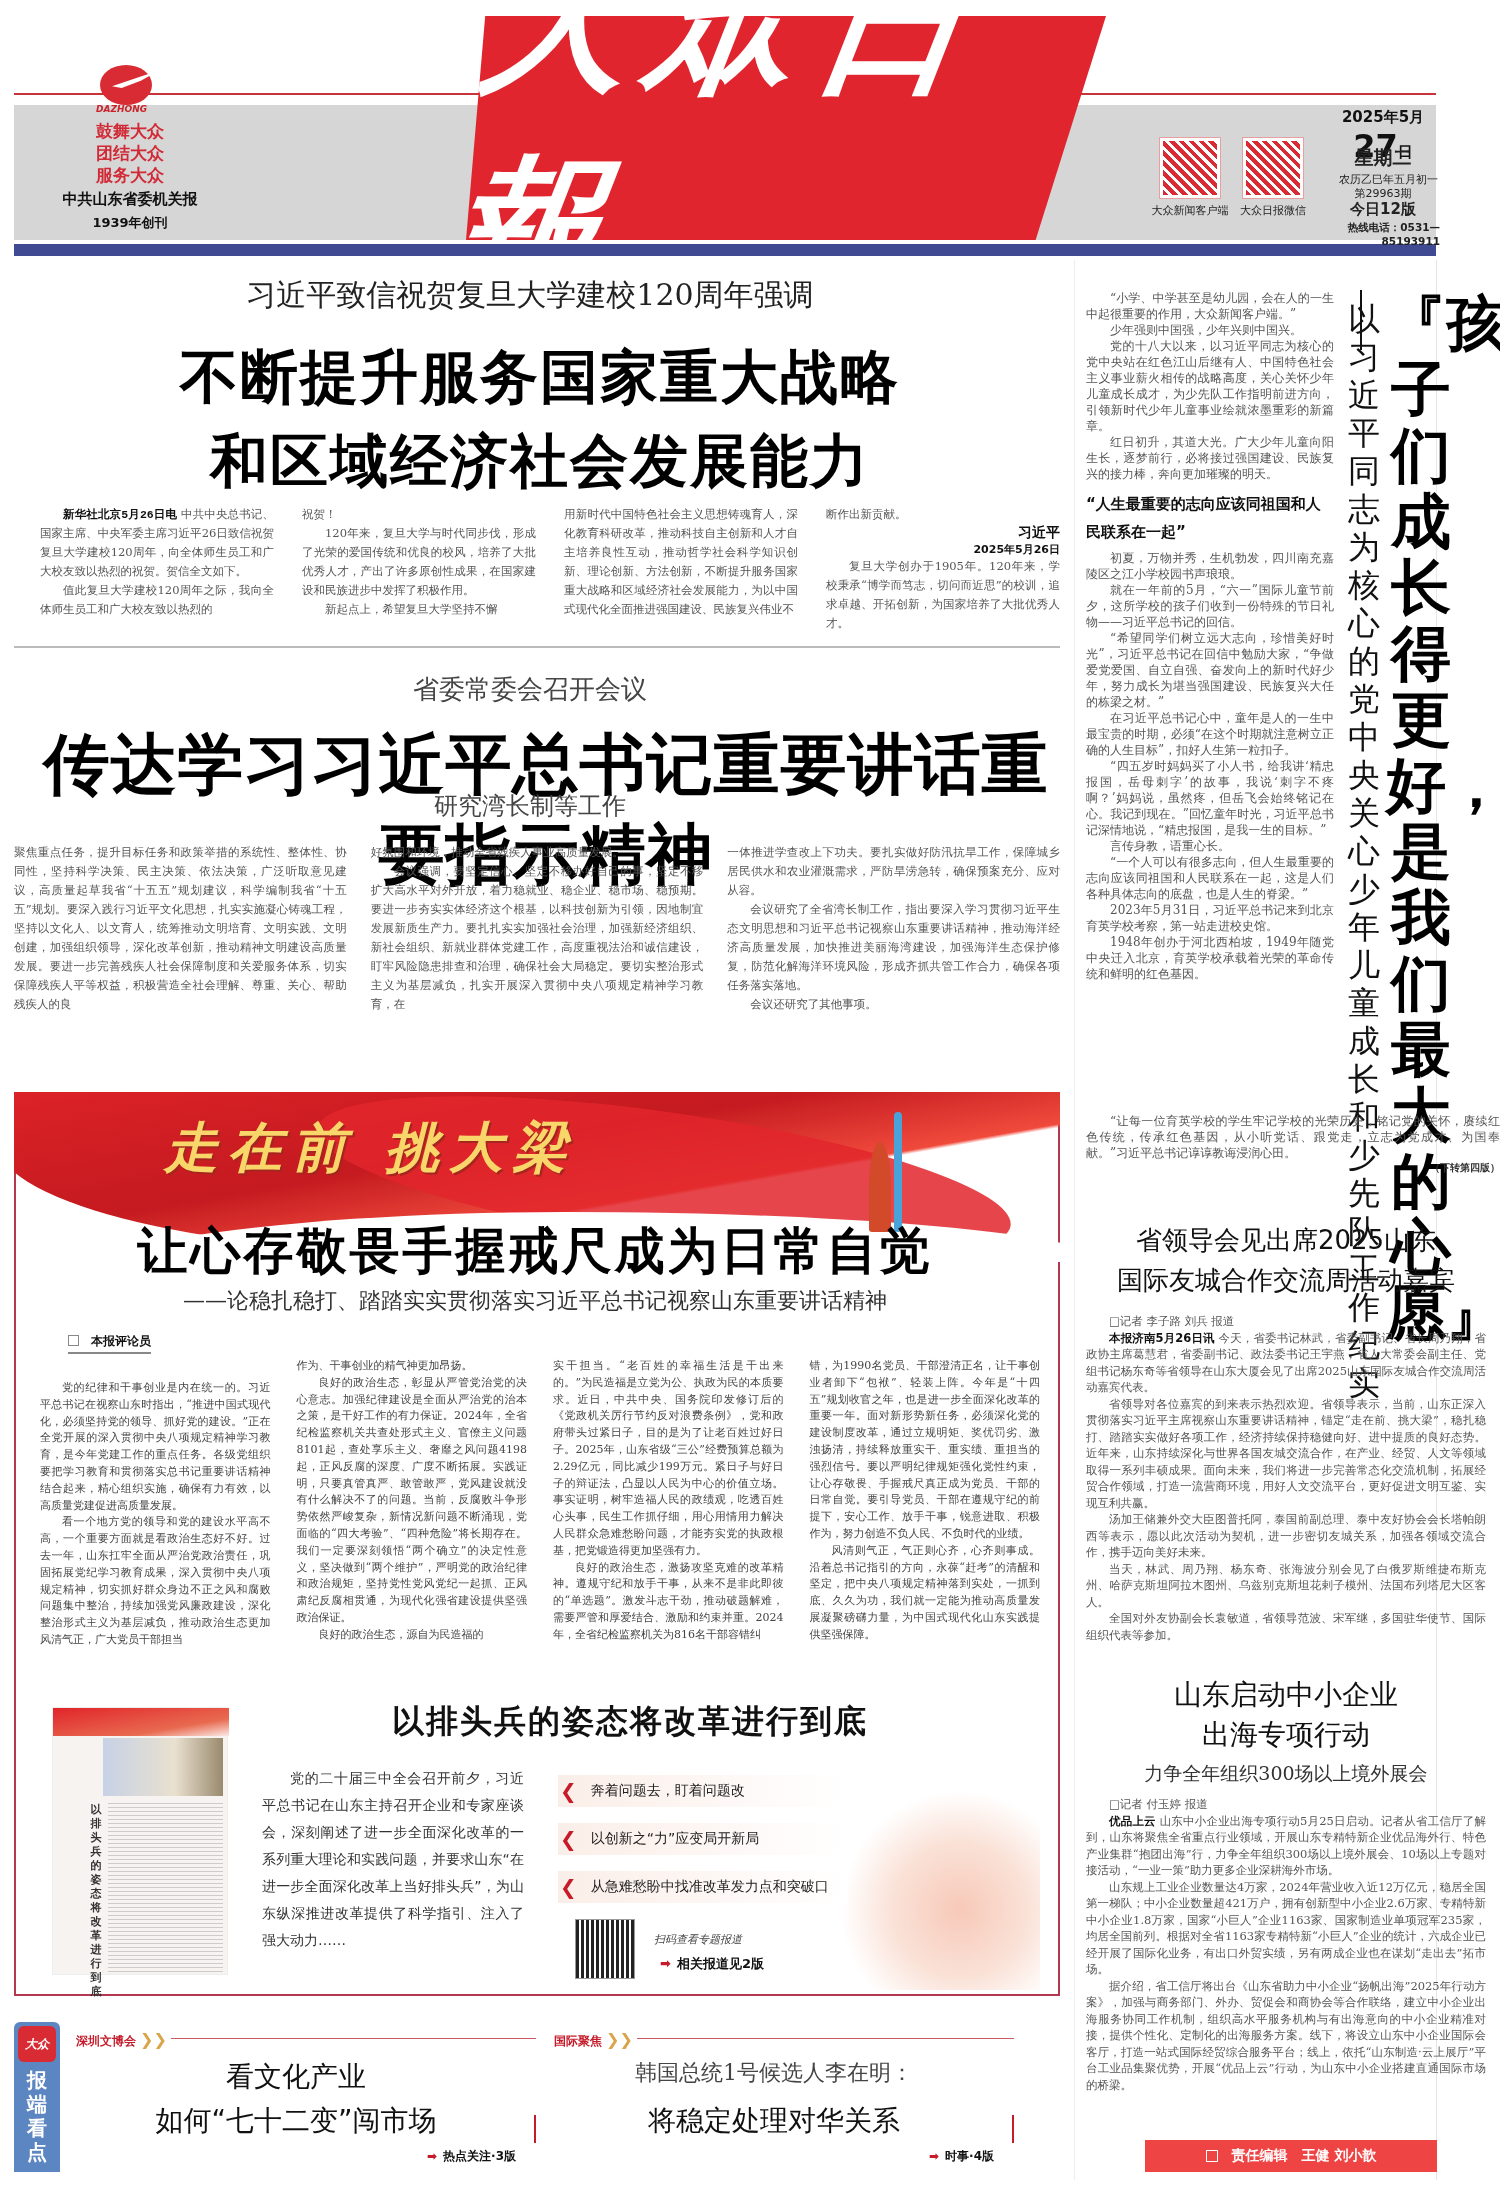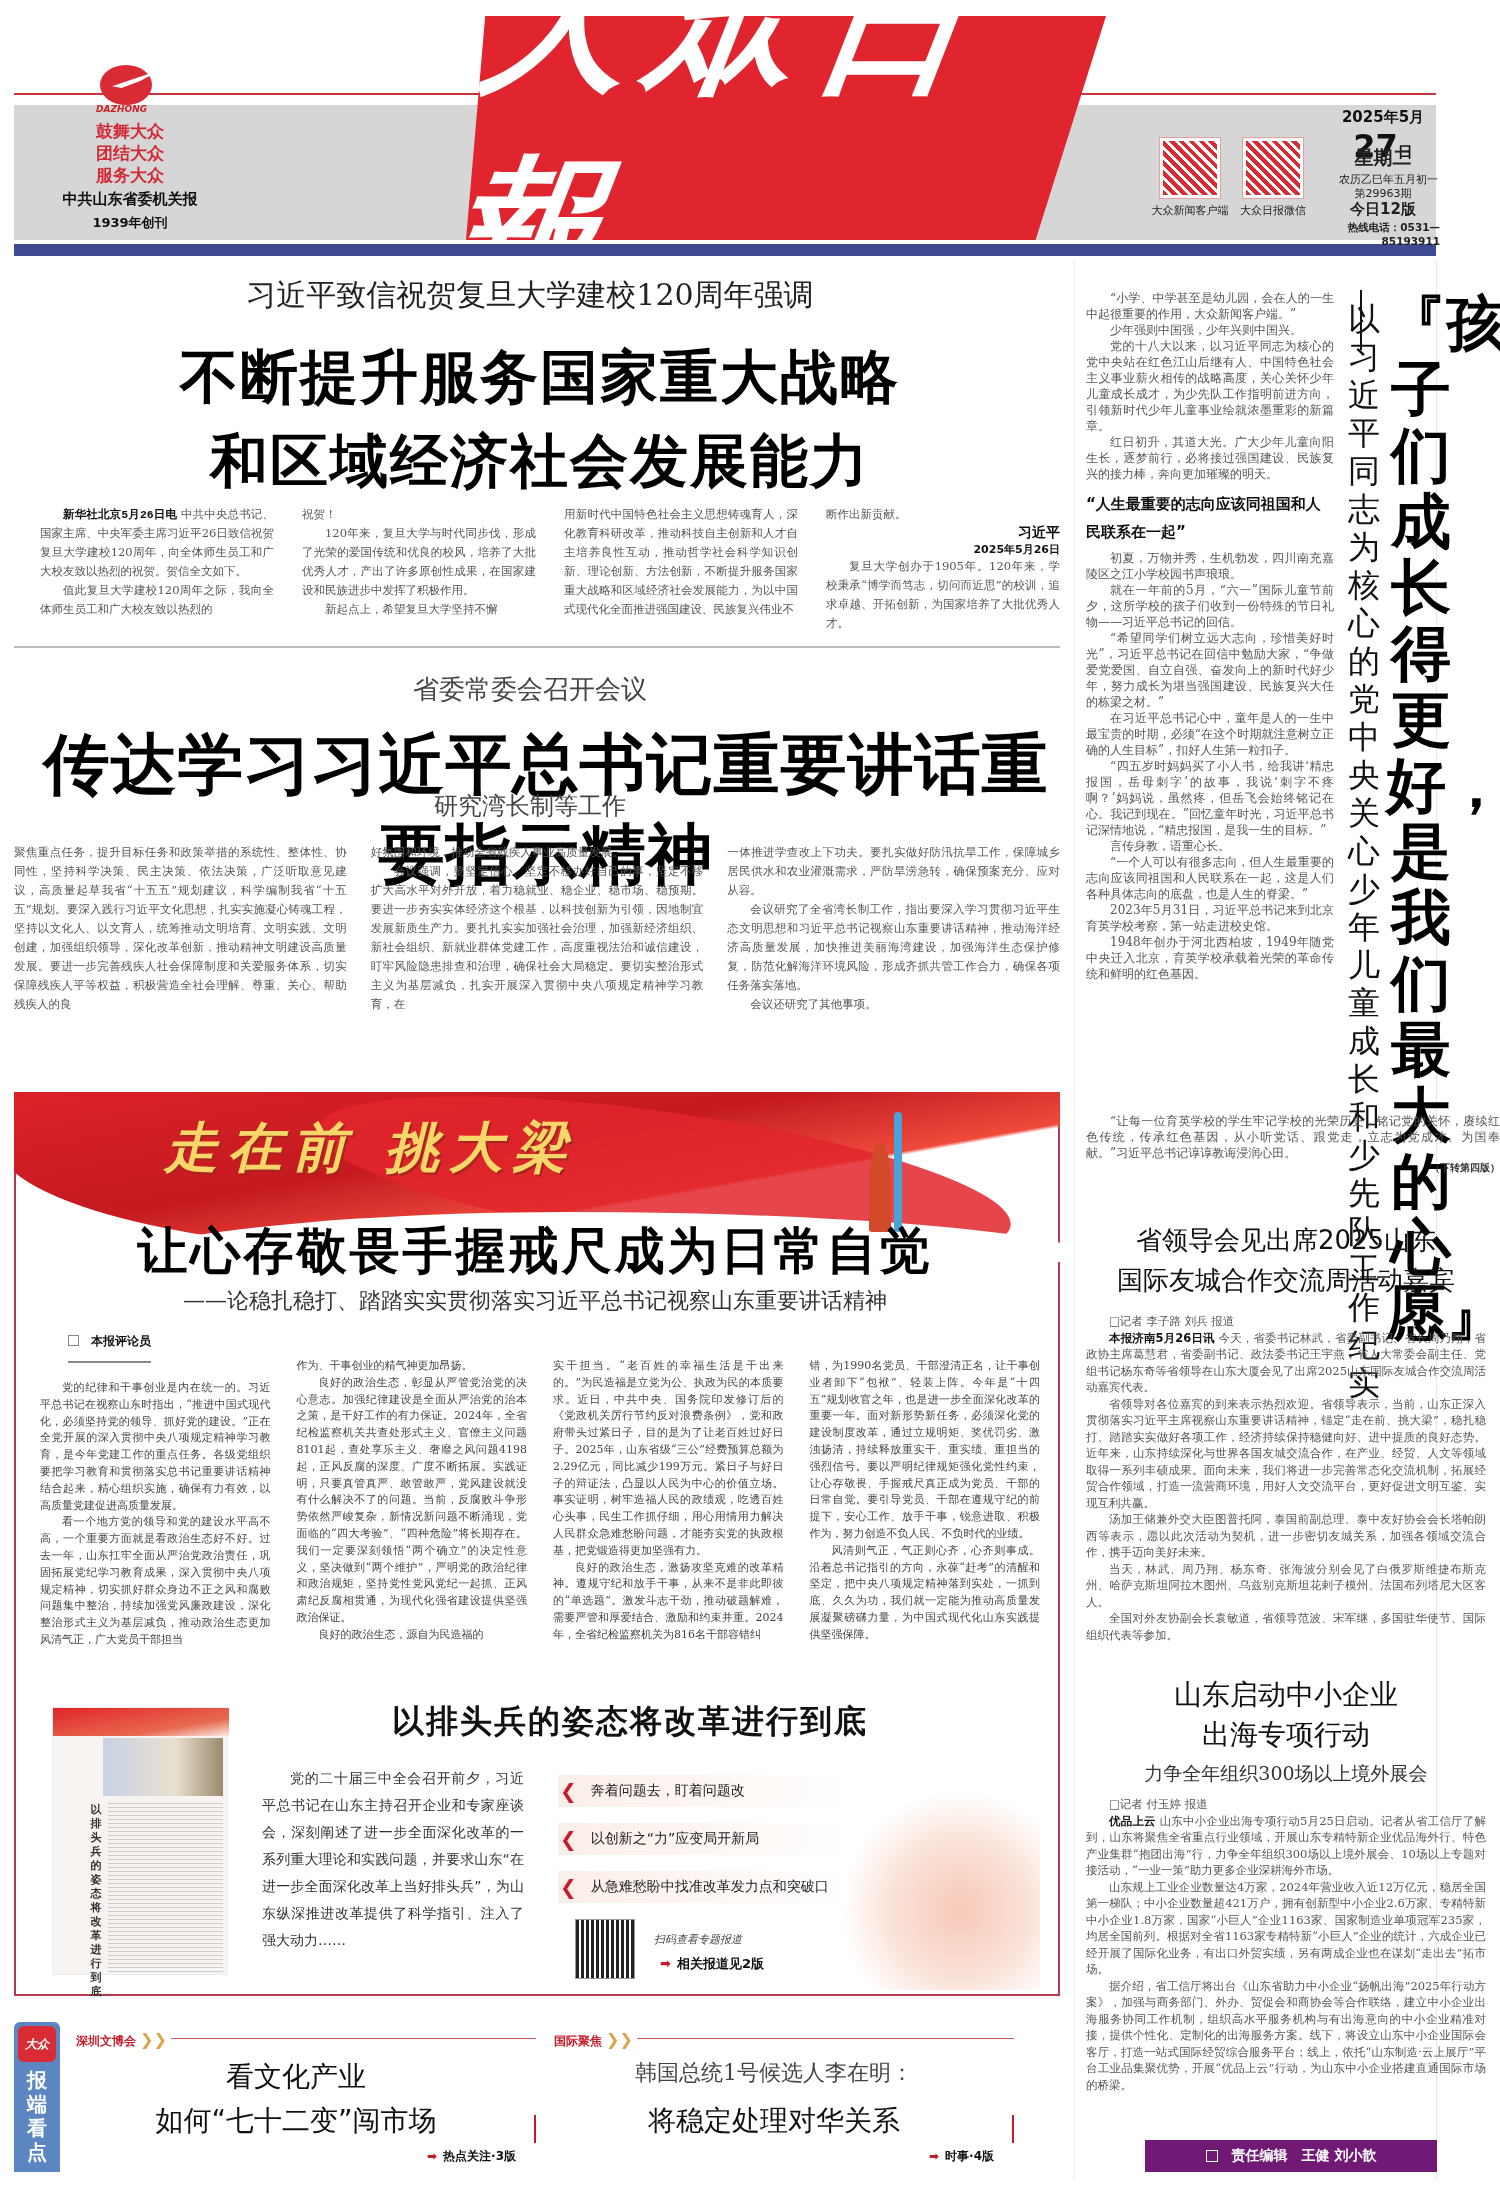--- a/index.html
+++ b/index.html
@@ -56,21 +56,21 @@
 .special{left:14px;top:1098px;width:1046px;height:898px;border:2px solid #b4384f;border-top:0}
 .banner{left:14px;top:1092px;width:1046px;height:170px;overflow:hidden}
 .banner-ribbon{position:absolute;left:-20px;top:-30px;width:1100px;height:190px;background:linear-gradient(170deg,#e12429 0%,#c41a20 45%,#f04a3c 65%,transparent 66%);border-radius:0 0 60% 40%/0 0 40% 60%}
 .banner-ribbon2{position:absolute;left:300px;top:20px;width:700px;height:130px;background:#e2262c;border-radius:50%;transform:rotate(8deg);opacity:.85}
 .banner-white{position:absolute;left:0;top:120px;width:1100px;height:90px;background:#fff;border-radius:50% 50% 0 0/100% 60% 0 0}
 .banner-title{position:absolute;left:150px;top:20px;font:italic bold 54px "DejaVu Serif",serif;color:#f8d66a;letter-spacing:10px;text-shadow:2px 2px 0 #a5261e}
 .tower{position:absolute;left:880px;top:20px;width:8px;height:120px;background:#4aa3d8;border-radius:4px}
 .tower2{position:absolute;left:855px;top:50px;width:22px;height:90px;background:#d24a2a;border-radius:50% 50% 3px 3px}
 .h3a{left:60px;top:1218px;width:950px;font-size:50px;letter-spacing:3px}
 .sub3{left:60px;top:1286px;width:950px;font:22px "DejaVu Serif",serif;color:#333;text-align:center}
-.byline3{left:68px;top:1333px;font:bold 12px "DejaVu Sans",sans-serif;color:#111;border-bottom:2px solid #888;padding-bottom:11px}
+.byline3{left:68px;top:1333px;font:bold 12px "DejaVu Sans",sans-serif;color:#111;border-bottom:2px solid #888;padding-bottom:2px}
 .byline3 .box{display:inline-block;width:11px;height:11px;border:1px solid #888;margin-right:12px;vertical-align:-1px}
 .cols3{left:40px;top:1358px;width:1000px;display:flex;gap:26px}
 .cols3 .body{flex:1;font-size:11px;line-height:16.8px;color:#444}
 
 .thumb{left:52px;top:1707px;width:176px;height:268px;background:#f7f3f1;border:1px solid #eee}
 .thumb-banner{position:absolute;left:0;top:0;width:176px;height:28px;background:linear-gradient(170deg,#e12429 0,#e86a50 70%,#fbe9e3 100%)}
 .thumb-photo{position:absolute;left:50px;top:30px;width:120px;height:58px;background:linear-gradient(90deg,#c7d2e6,#e9e0cf 60%,#9a8a6e)}
 .thumb-vert{position:absolute;left:36px;top:95px;width:14px;font:bold 11px "DejaVu Sans",sans-serif;color:#333;line-height:14px;text-align:center}
 .thumb-lines{position:absolute;left:55px;top:95px;width:115px;height:170px;background:repeating-linear-gradient(180deg,#ccc 0 1px,transparent 1px 4px)}
 .h4a{left:300px;top:1700px;width:660px;font:bold 32px "DejaVu Sans",sans-serif;color:#111;text-align:center;letter-spacing:2px}
@@ -108,21 +108,21 @@
 .rcont{left:1086px;top:1113px;width:414px;font:12px/16px "DejaVu Serif",serif;color:#555;text-align:justify}
 .rcont p{text-indent:2em}
 .rcont-ref{text-align:right;font:bold 10px "DejaVu Sans",sans-serif;color:#333}
 .rh1{left:1086px;top:1220px;width:400px;font:26px/40px "DejaVu Sans",sans-serif;color:#111;text-align:center}
 .rstory1{left:1086px;top:1313px;width:400px;font:11.5px/16.5px "DejaVu Serif",serif;color:#555;text-align:justify}
 .rstory1 p{text-indent:2em}
 .rh2{left:1086px;top:1675px;width:400px;font:28px/40px "DejaVu Sans",sans-serif;color:#111;text-align:center}
 .rh2sub{left:1086px;top:1761px;width:400px;font:19px "DejaVu Serif",serif;color:#333;text-align:center}
 .rstory2{left:1086px;top:1796px;width:400px;font:11.5px/16.5px "DejaVu Serif",serif;color:#555;text-align:justify}
 .rstory2 p{text-indent:2em}
-.editor{left:1145px;top:2140px;width:292px;height:32px;background:#701a75;color:#fff;font:bold 14px "DejaVu Sans",sans-serif;display:flex;align-items:center;justify-content:center;gap:14px}
+.editor{left:1145px;top:2140px;width:292px;height:32px;background:#ef4444;color:#fff;font:bold 14px "DejaVu Sans",sans-serif;display:flex;align-items:center;justify-content:center;gap:14px}
 .editor .box{display:inline-block;width:12px;height:12px;border:1px solid #fff}
 .colrule{left:1074px;top:260px;width:1px;height:1920px;background:#eee}
 .rightedge{left:1436px;top:260px;width:1px;height:1920px;background:#e6e6e6}
 </style>
 </head>
 <body>
 
 <div class="abs mast-redline"></div>
 <div class="abs mast-gray"></div>
 <div class="abs mast-blue"></div>

